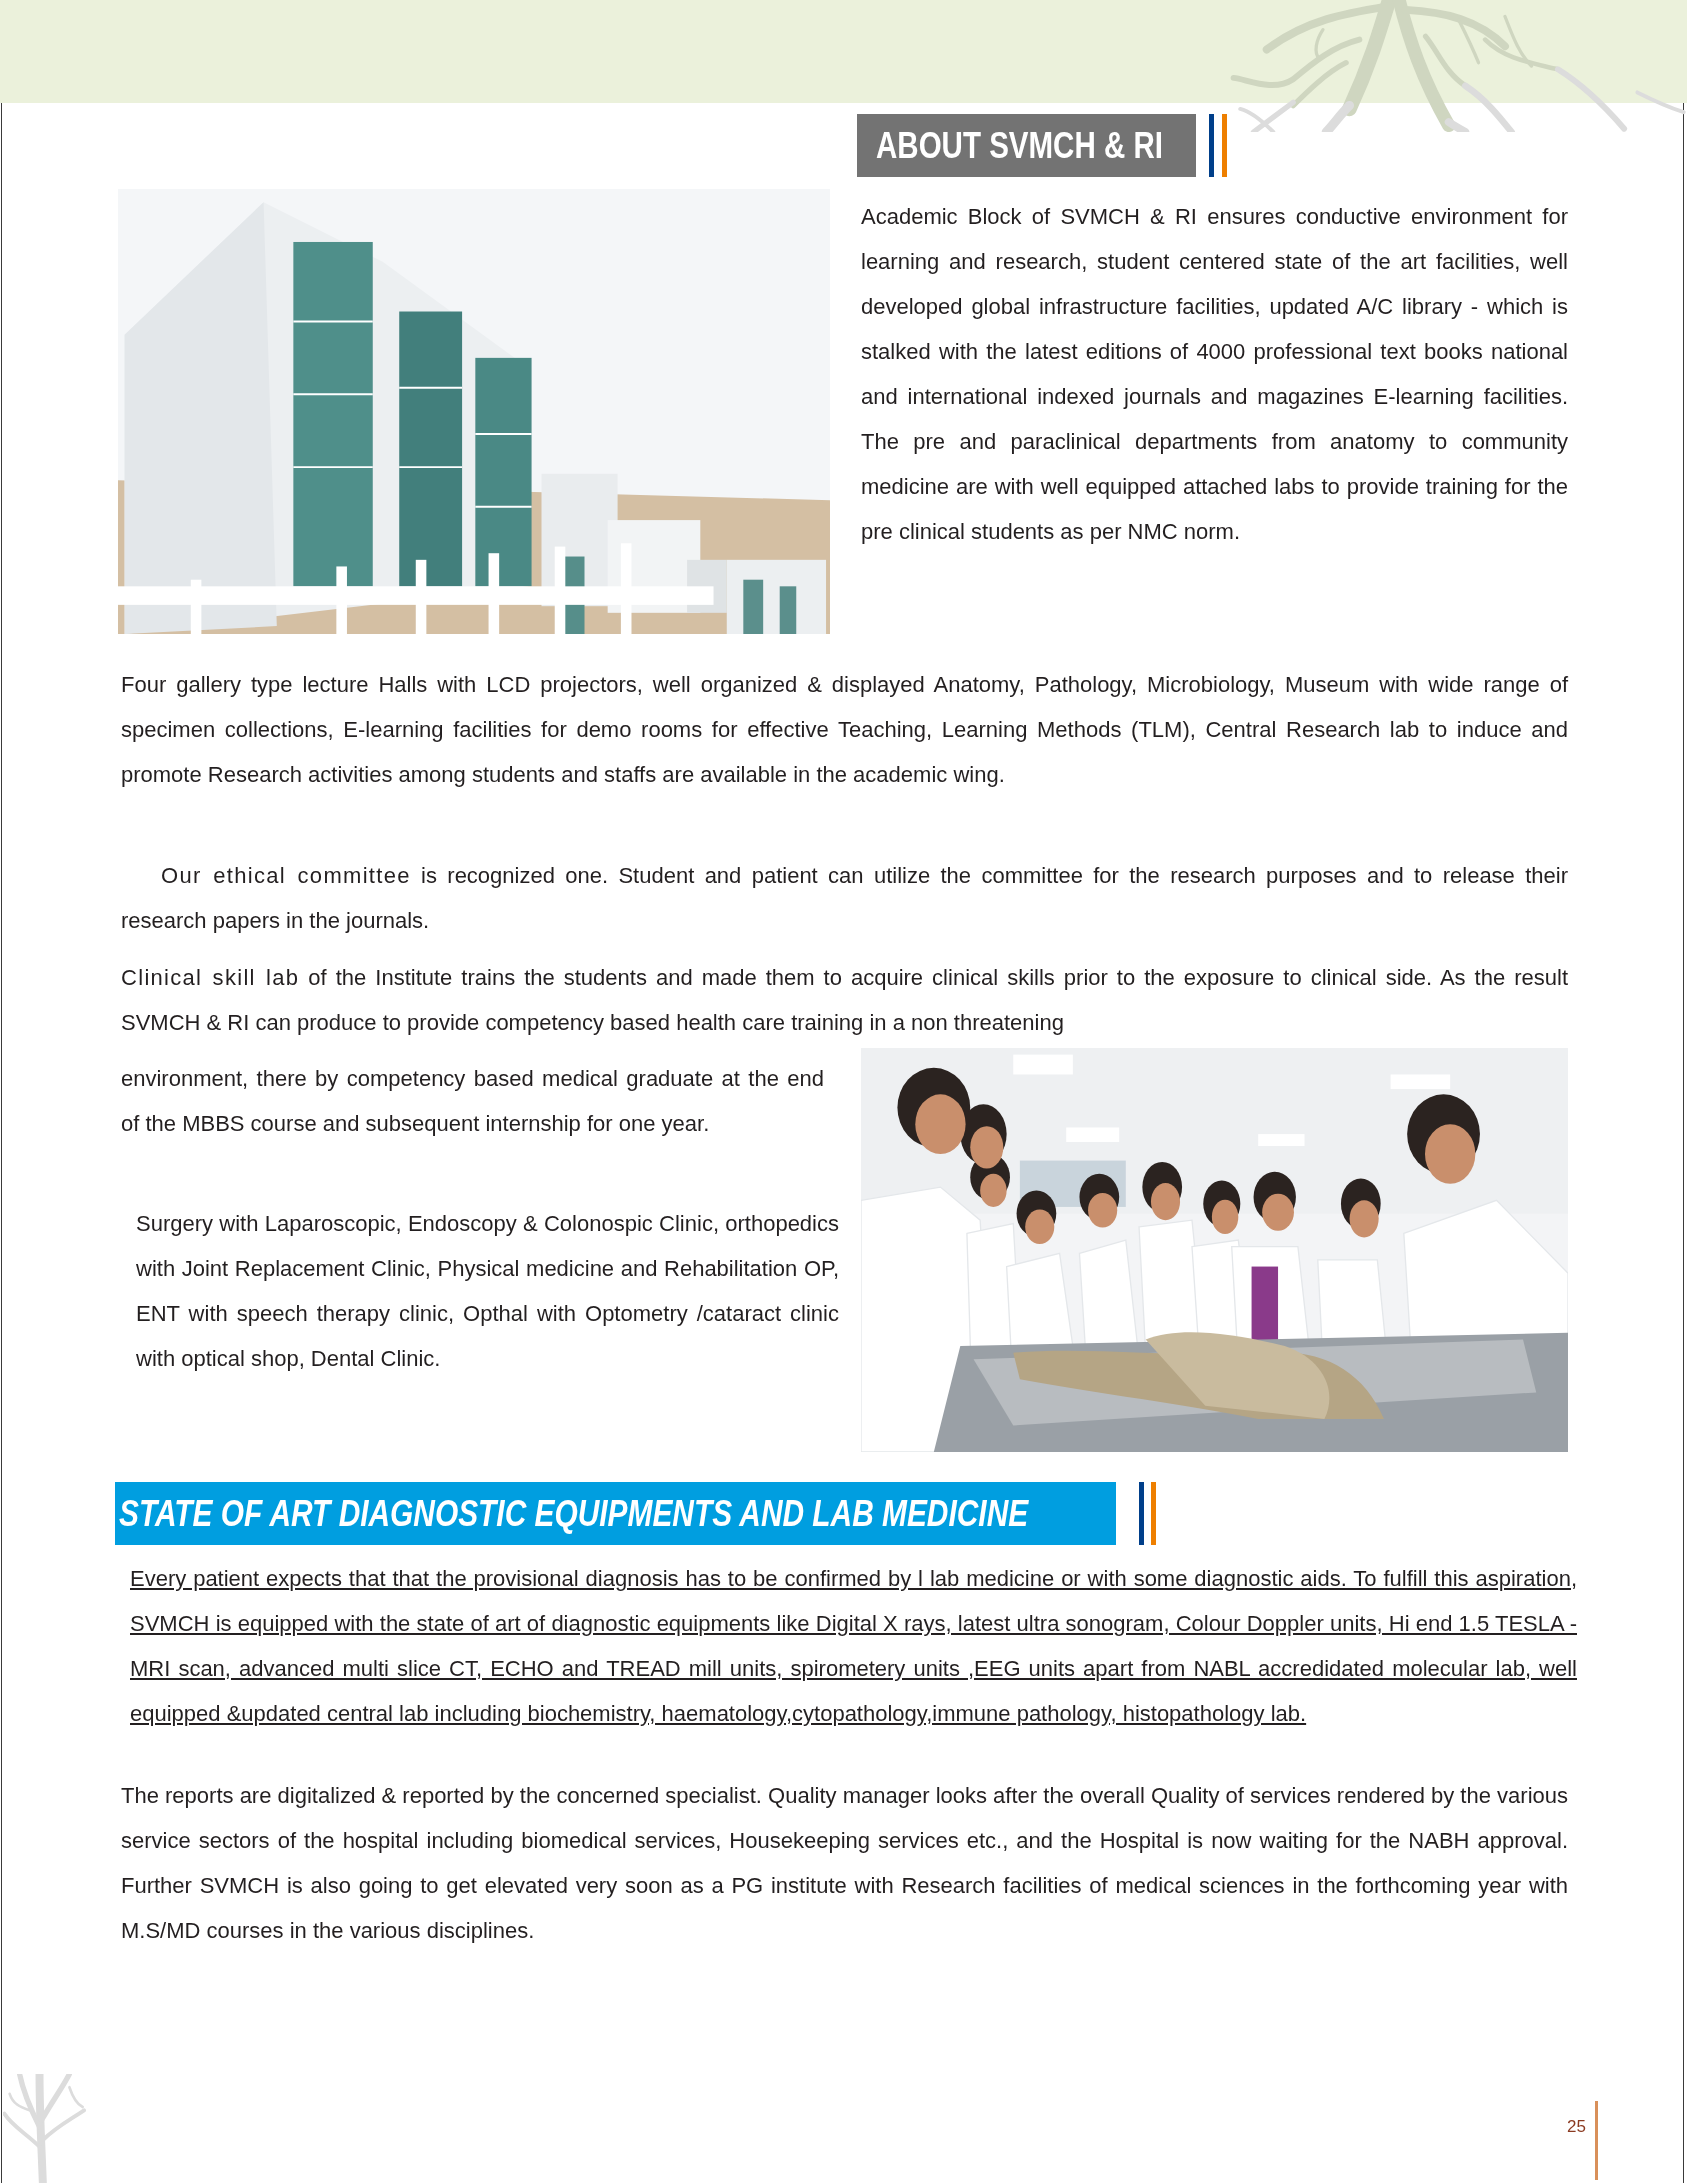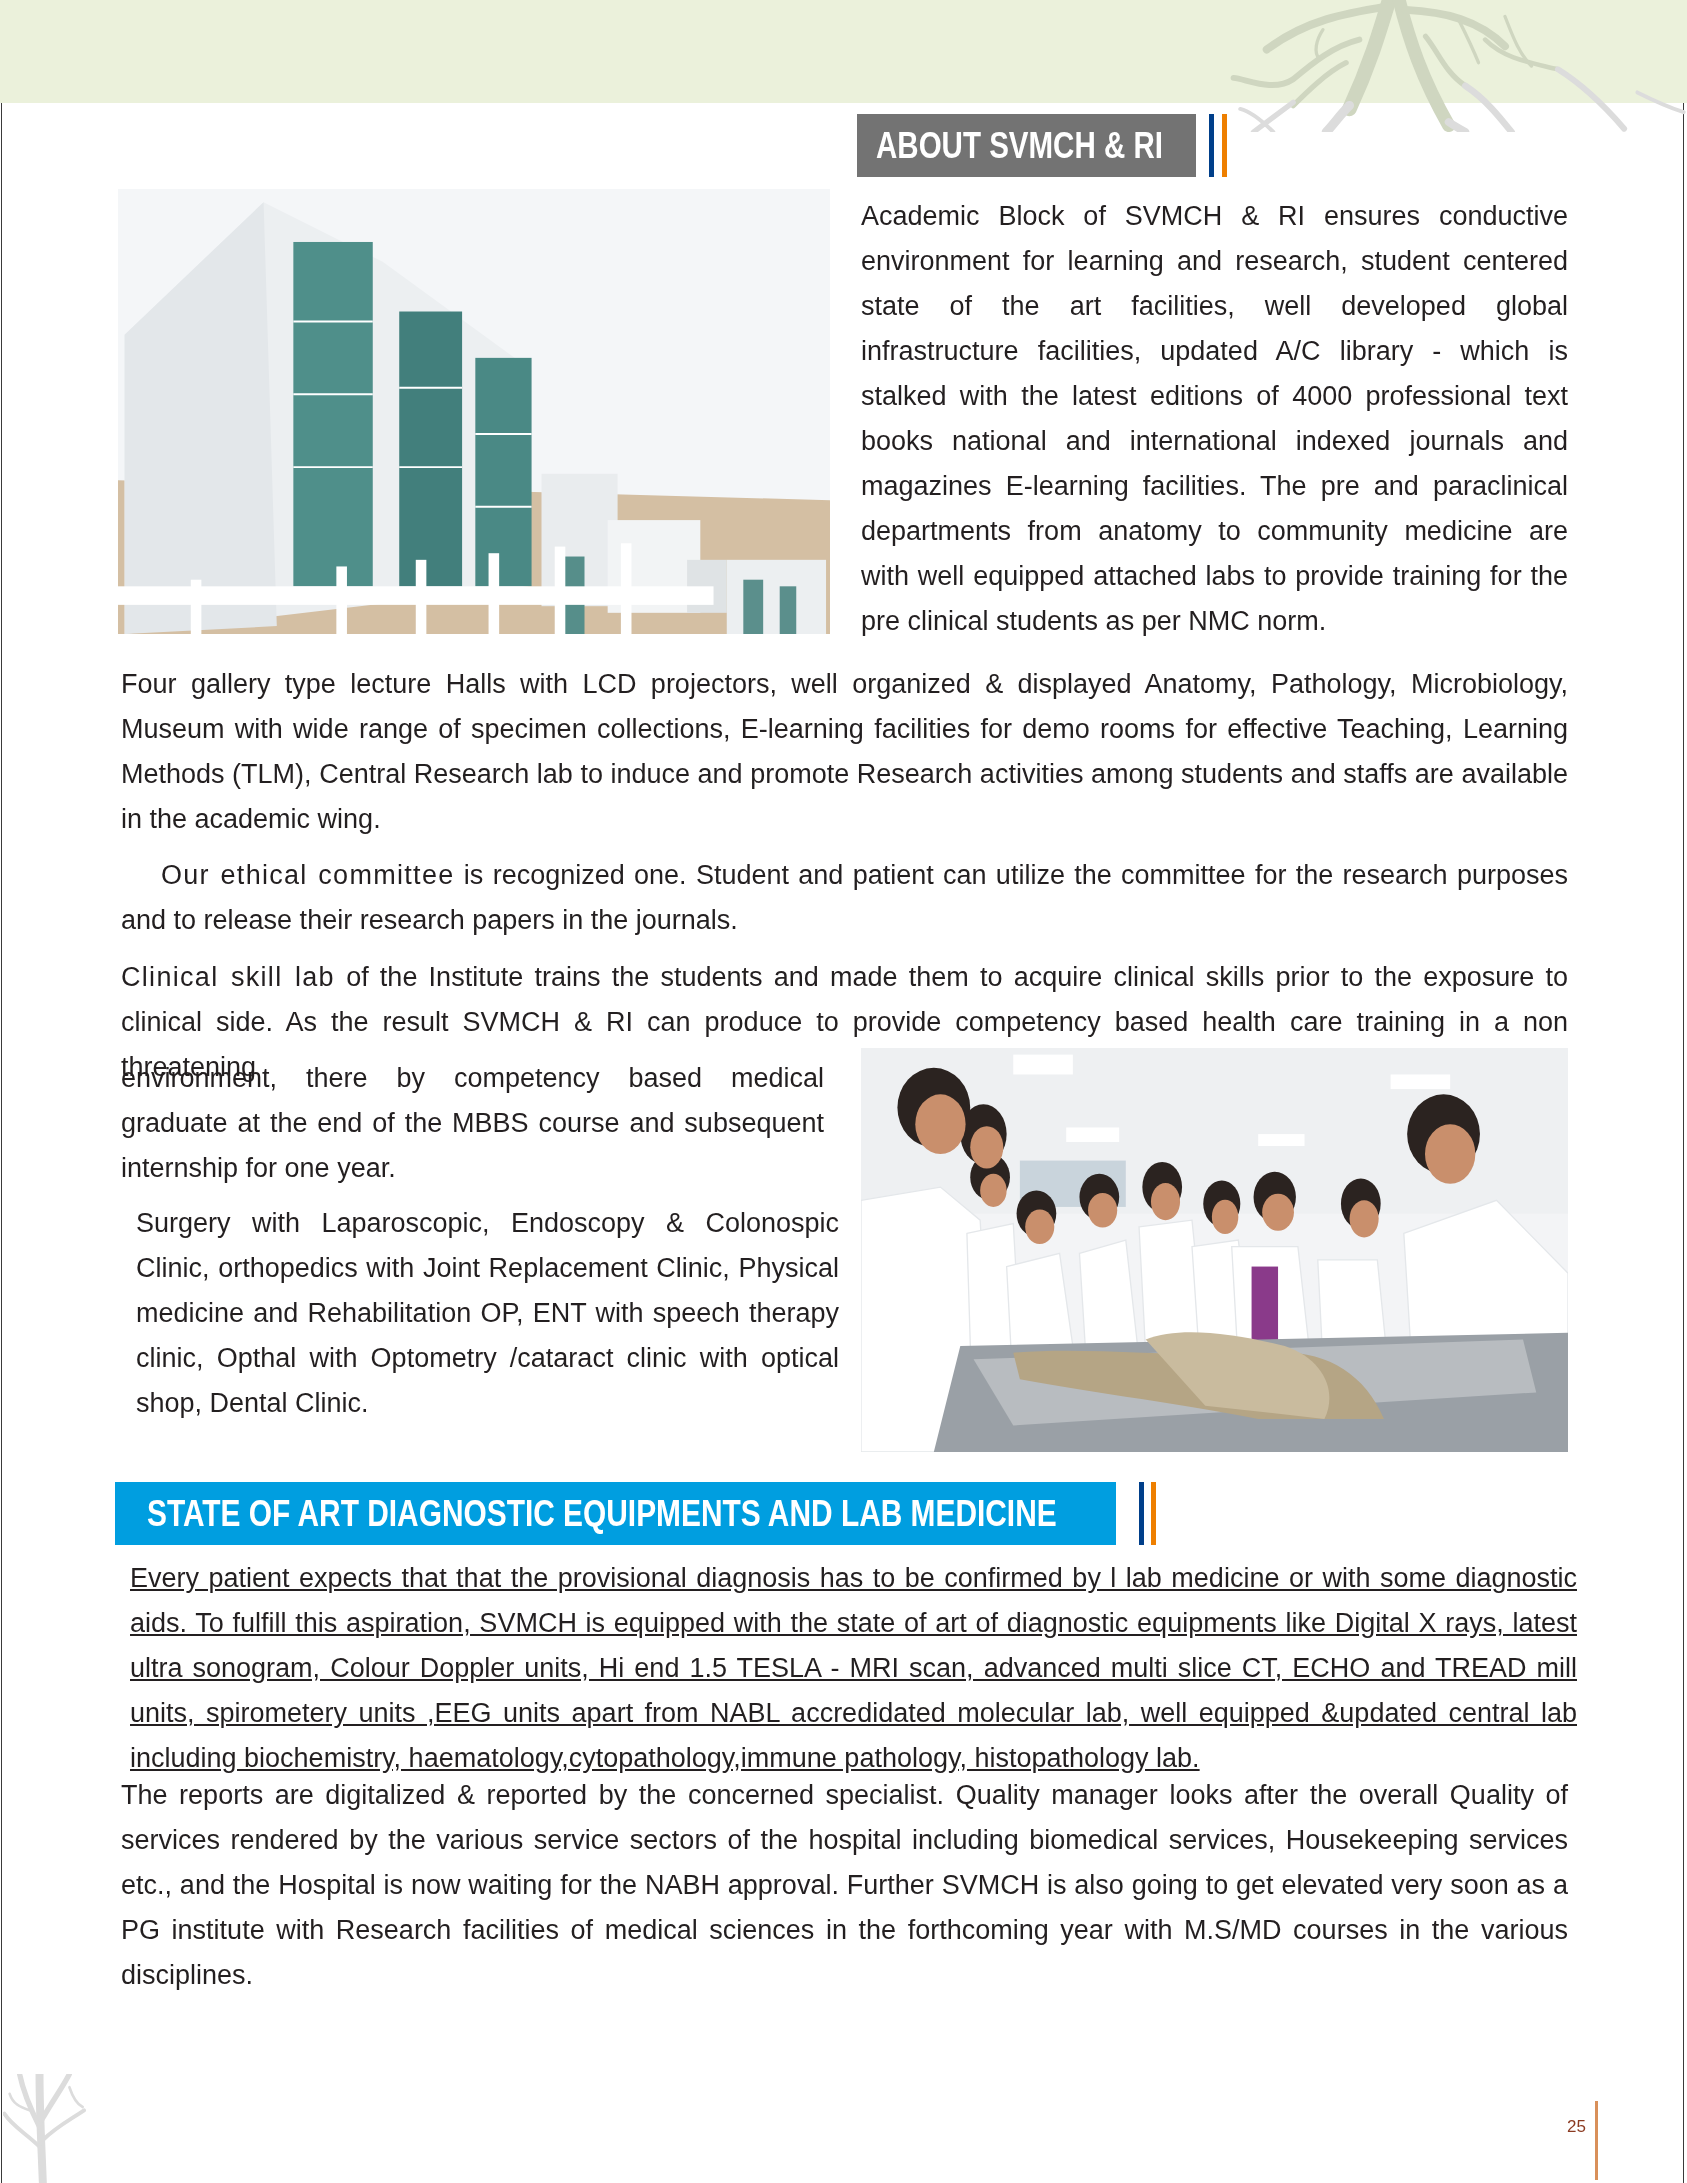--- a/index.html
+++ b/index.html
@@ -23,21 +23,21 @@
     letter-spacing: 0px; transform-origin: left center;
   }
   .title-2 { left: 115px; top: 1482px; width: 1001px; height: 63px; font-size: 34px; }
 
   .bar { position: absolute; width: 4.6px; }
   .bar-blue { background: #003f8a; }
   .bar-orange { background: #ee7f00; }
 
   .body-text {
     position: absolute; font-family: "Liberation Sans", sans-serif;
-    font-size: 27px; color: #231f20; text-align: justify;
+    font-size: 22px; color: #231f20; text-align: justify;
     text-align-last: left; line-height: 45px;
   }
 
   .photo { position: absolute; overflow: hidden; }
   .photo svg { display: block; width: 100%; height: 100%; }
 
   .page-number {
     position: absolute; left: 1567px; top: 2117px; width: 26.5px; height: 20px;
     font-size: 17px; color: #8b3a21; text-align: left;
   }
@@ -191,21 +191,21 @@
       <ellipse cx="760" cy="258" rx="22" ry="28"></ellipse>
         <ellipse cx="890" cy="160" rx="38" ry="45"></ellipse>
     </g>
     <polygon points="150,450 1068,430 1068,610 110,610" fill="#9aa0a6"></polygon>
     <polygon points="170,470 1000,440 1020,520 230,570" fill="#b8bcc0"></polygon>
     <path d="M230 460 C350 450 500 470 620 460 C700 455 760 490 790 560 L600 560 C500 540 350 520 240 500 Z" fill="#b5a585"></path>
     <path d="M430 440 C480 420 560 430 640 450 C700 470 720 520 700 560 L520 540 Z" fill="#c9bb9e"></path>
   </svg>
 </div>
 
-<div class="section-title title-2" style="justify-content:flex-start;padding-left:32px;overflow:hidden;">
+<div class="section-title title-2" style="justify-content:flex-start;padding-left:4px;overflow:hidden;font-style:italic;">
   <span style="display:inline-block;color:#ffffff;font-weight:bold;font-size:36px;transform:scaleX(0.83);transform-origin:left center;white-space:nowrap;">STATE OF ART DIAGNOSTIC EQUIPMENTS AND LAB MEDICINE</span>
 </div>
 <div class="bar bar-blue" style="left:1139px;top:1482px;height:63px;"></div>
 <div class="bar bar-orange" style="left:1151px;top:1482px;height:63px;"></div>
 
 <div class="body-text" style="left:130px;top:1556px;width:1447px;text-decoration:underline;">
   <span>Every patient expects that that the provisional diagnosis has to be confirmed by l lab medicine or with some diagnostic aids. To fulfill this aspiration, SVMCH is equipped with the state of art of diagnostic equipments like Digital X rays, latest ultra sonogram, Colour Doppler units, Hi end  1.5 TESLA - MRI scan, advanced multi slice CT, ECHO and TREAD mill units, spirometery units ,EEG units apart from NABL accredidated molecular  lab, well equipped &amp;updated central lab  including biochemistry, haematology,cytopathology,immune pathology, histopathology lab.</span>
 </div>
 
 <div class="body-text" style="left:121px;top:1773px;width:1447px;">

